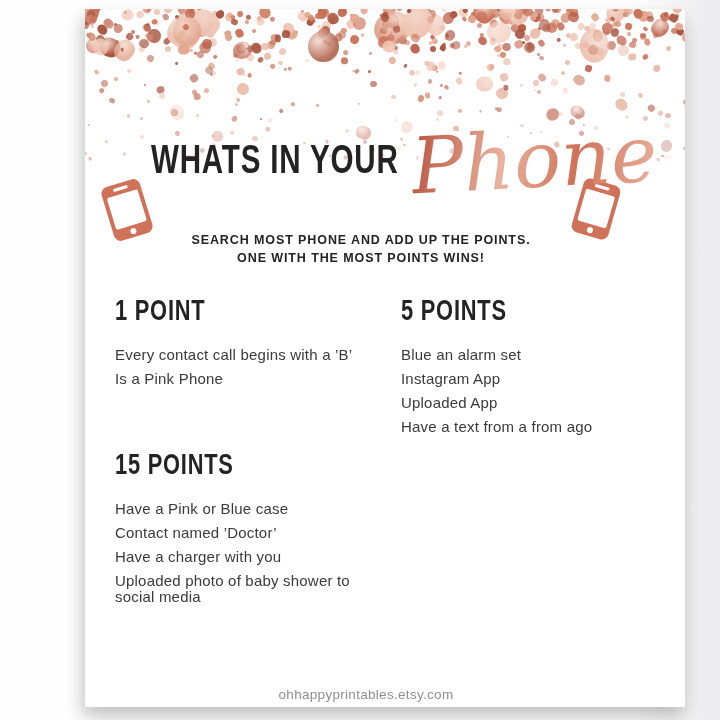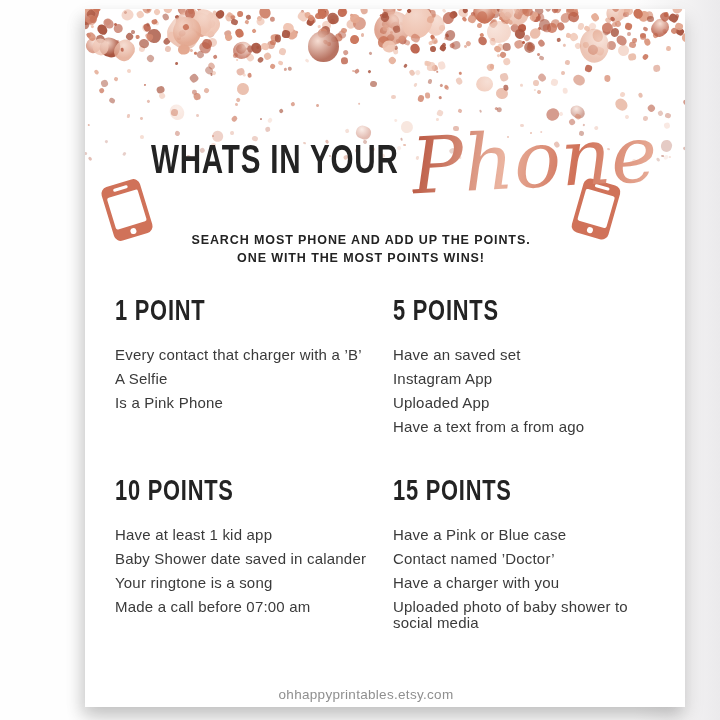--- a/index.html
+++ b/index.html
@@ -47,21 +47,21 @@
   .phone .home{position:absolute;bottom:3px;left:50%;transform:translateX(-50%);width:6px;height:6px;background:#fff;border-radius:50%;}
   
   .subtitle{
     position:absolute;top:222px;left:0;right:0;text-align:center;padding-right:48px;
     font-size:12.5px;font-weight:700;letter-spacing:.9px;line-height:18px;
     color:var(--title-text,#232323);
   }
   
   .grid{
     position:absolute;top:288px;left:30px;right:12px;
-    display:grid;grid-template-columns:278px 240px;grid-row-gap:34px;grid-column-gap:0;
+    display:grid;grid-template-columns:278px 240px;grid-row-gap:34px;grid-column-gap:0;gap:8px;
   }
   .points-section h2{
     margin:0 0 22px 0;font-size:28px;line-height:28px;font-weight:700;letter-spacing:1px;
     color:var(--title-text,#1f1f1f);
     transform:scaleX(.78) scaleY(1.05);transform-origin:left center;white-space:nowrap;
   }
   .points-section ul{list-style:none;margin:0;padding:0;}
   .points-section li{
     margin:0 0 8px 0;font-size:15px;line-height:16px;letter-spacing:.2px;
     color:var(--body-text,#3a3a3a);
@@ -611,45 +611,35 @@
     <div class="subtitle">
       <div>SEARCH MOST PHONE AND ADD UP THE POINTS.</div>
       <div>ONE WITH THE MOST POINTS WINS!</div>
     </div>
 
     <div class="grid">
 
       <section class="points-section">
         <h2>1 POINT</h2>
         <ul>
-          <li>Every contact that charger with a ’B’</li>
-          <li>A Selfie</li>
+          <li>Every contact call begins with a ’B’</li>
           <li>Is a Pink Phone</li>
         </ul>
       </section>
 
       <section class="points-section">
         <h2>5 POINTS</h2>
         <ul>
-          <li>Have an saved set</li>
+          <li>Blue an alarm set</li>
           <li>Instagram App</li>
           <li>Uploaded App</li>
           <li>Have a text from a from ago</li>
         </ul>
       </section>
 
-      <section class="points-section">
-        <h2>10 POINTS</h2>
-        <ul>
-          <li>Have at least 1 kid app</li>
-          <li>Baby Shower date saved in calander</li>
-          <li>Your ringtone is a song</li>
-          <li>Made a call before 07:00 am</li>
-        </ul>
-      </section>
 
       <section class="points-section">
         <h2>15 POINTS</h2>
         <ul>
           <li>Have a Pink or Blue case</li>
           <li>Contact named ’Doctor’</li>
           <li>Have a charger with you</li>
           <li>Uploaded photo of baby shower to social media</li>
         </ul>
       </section>

